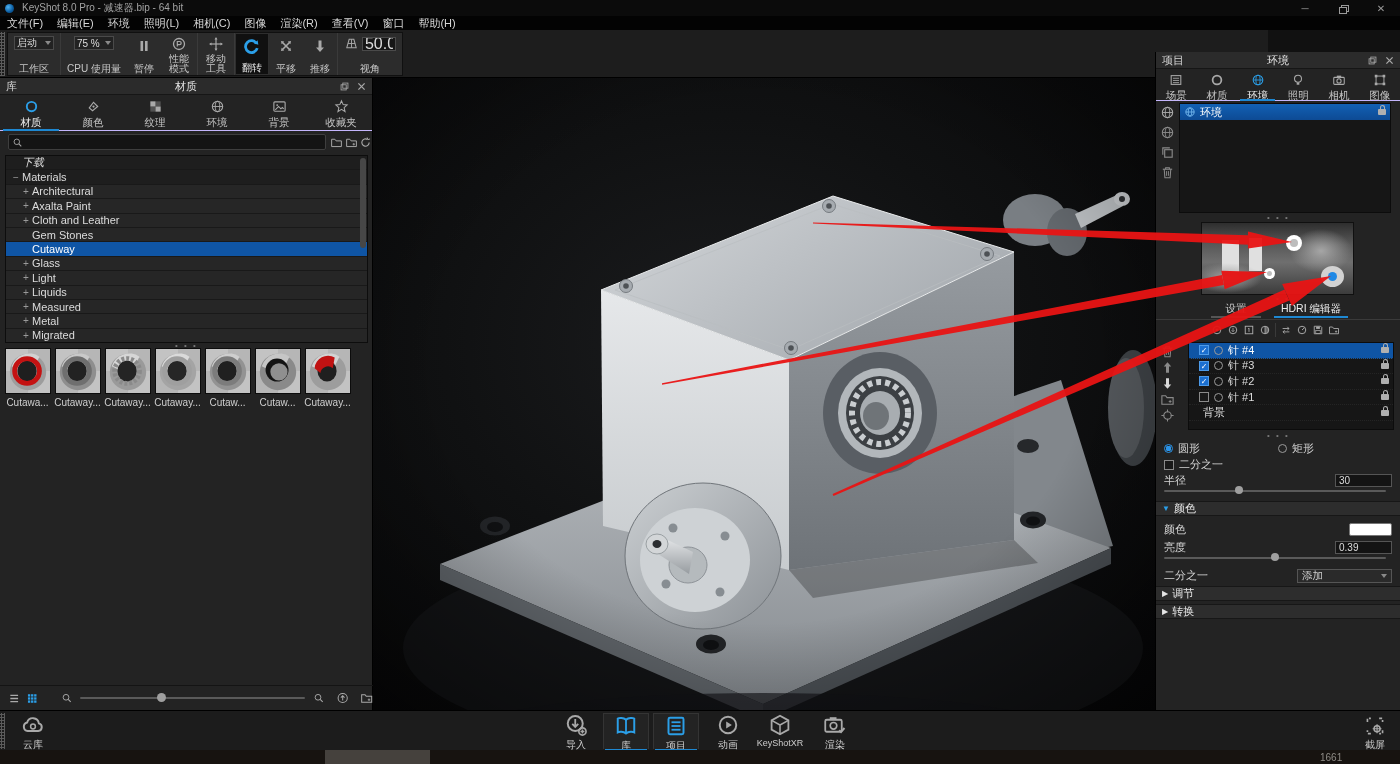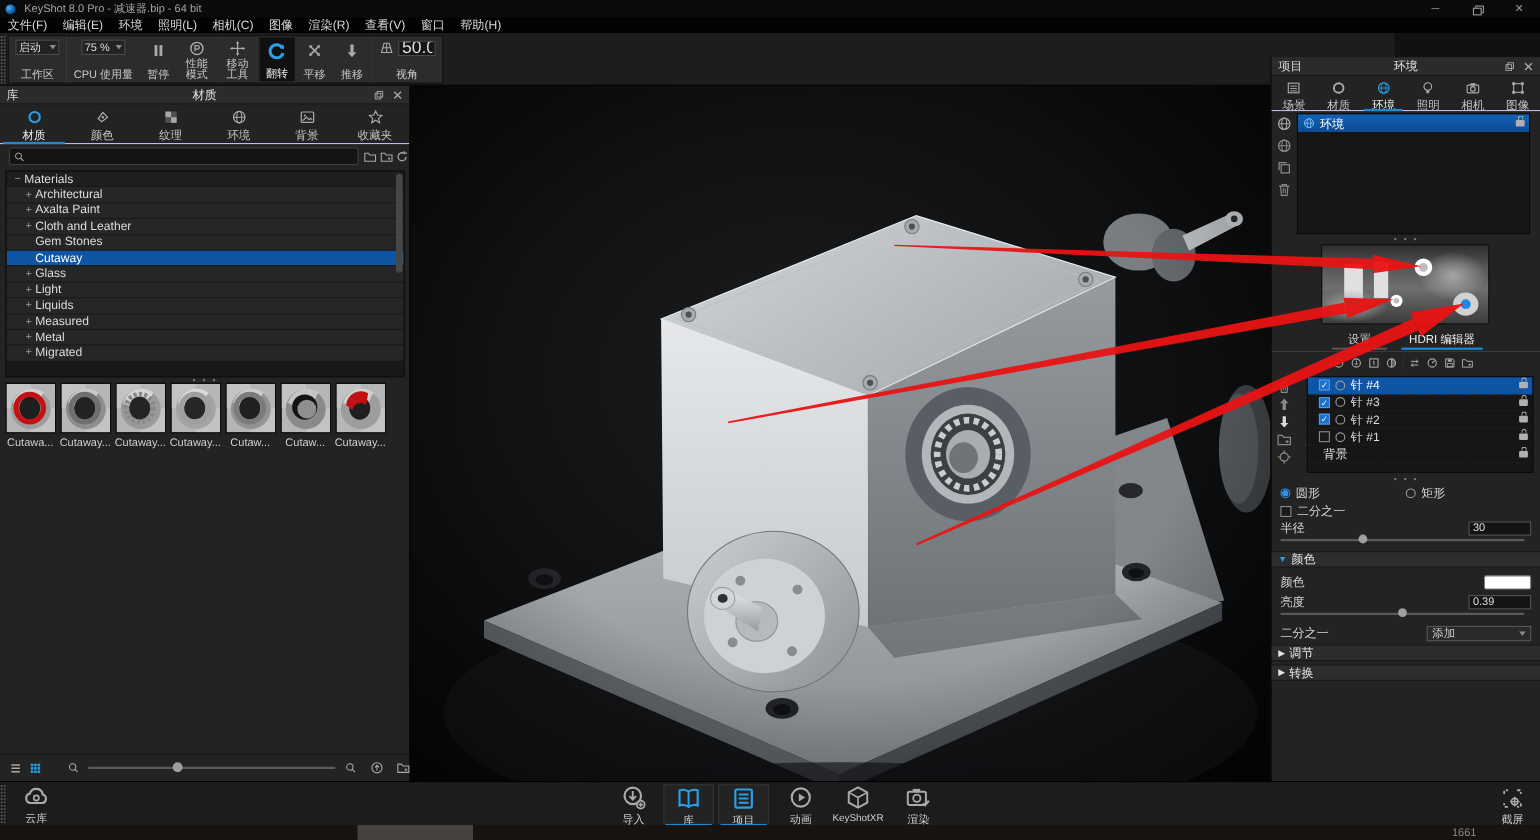--- a/index.html
+++ b/index.html
@@ -540,20 +540,24 @@
           </svg>
         </span>
       <span class="ic abs" style="left:359px;top:4px;width:13px;height:13px;">
           <svg>
             <use href="#i-refresh"></use>
           </svg>
         </span>
     </div>
     <div id="lib-tree">
       <div class="tree-row top lvl0">
+          <span class="glyph"></span>
+          <span class="ital">下载</span>
+        </div>
+      <div class="tree-row top lvl0">
           <span class="glyph">−</span>
           <span>Materials</span>
         </div>
       <div class="tree-row lvl1">
           <span class="glyph">+</span>
           <span>Architectural</span>
         </div>
       <div class="tree-row lvl1">
           <span class="glyph">+</span>
           <span>Axalta Paint</span>
@@ -1102,21 +1106,21 @@
       <span>调节</span>
     </div>
     <div class="sect-hdr" style="top:552px;">
       <span class="chev">▶</span>
       <span>转换</span>
     </div>
   </div>
 
   <div id="bottombar" class="abs">
     <div class="drag-handle abs" style="left:0;top:2px;height:36px;"></div>
-    <div class="bb-btn" style="left:10px;justify-content:center;">
+    <div class="bb-btn" style="left:10px;">
       <span class="ic" style="width:24px;height:24px;">
           <svg>
             <use href="#i-cloud"></use>
           </svg>
         </span>
       <span class="lbl">云库</span>
     </div>
     <div class="bb-btn" style="left:553px;">
       <span class="ic" style="width:24px;height:24px;">
           <svg>

